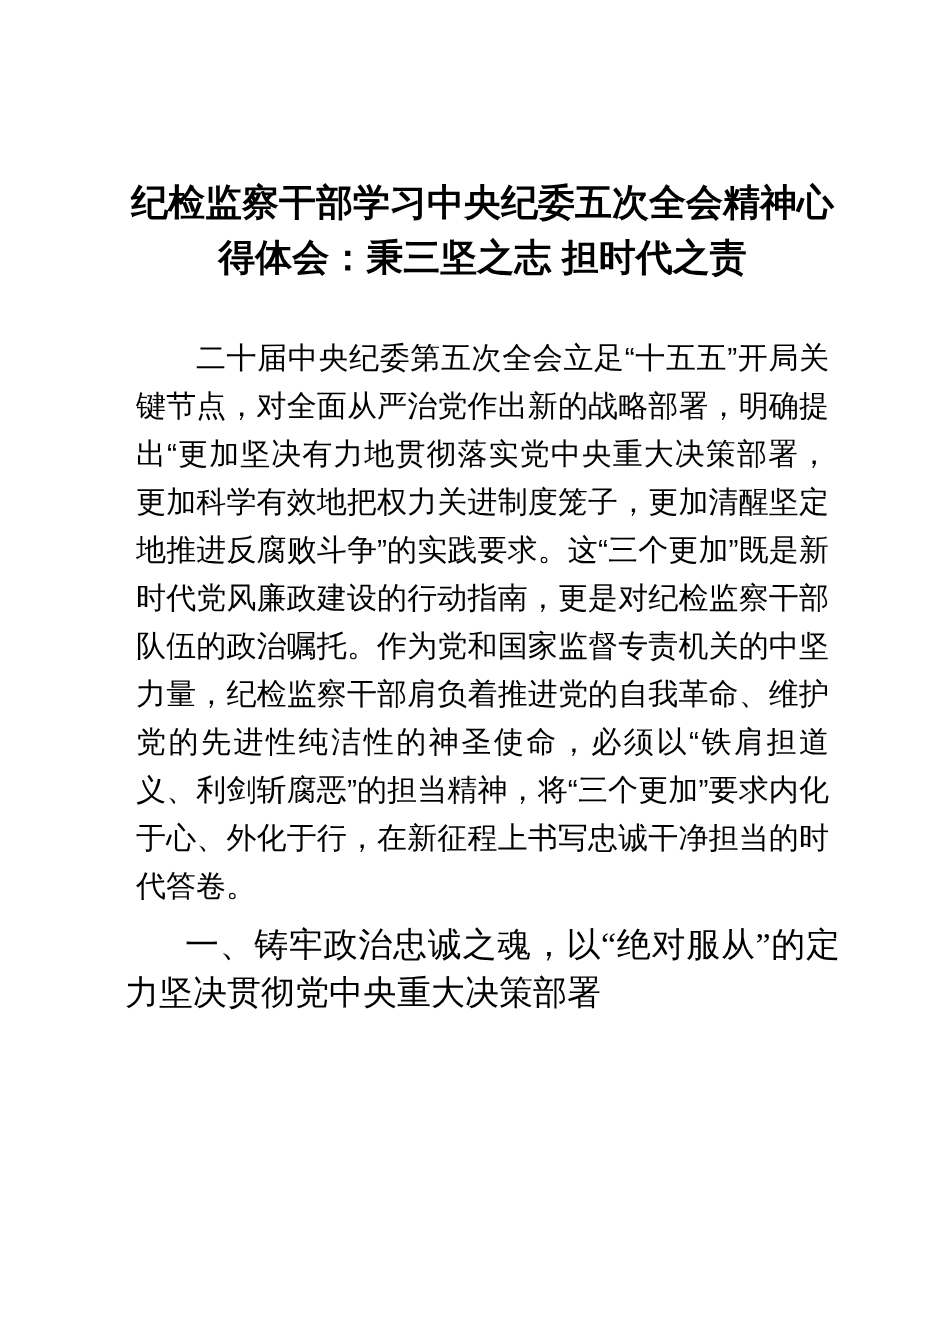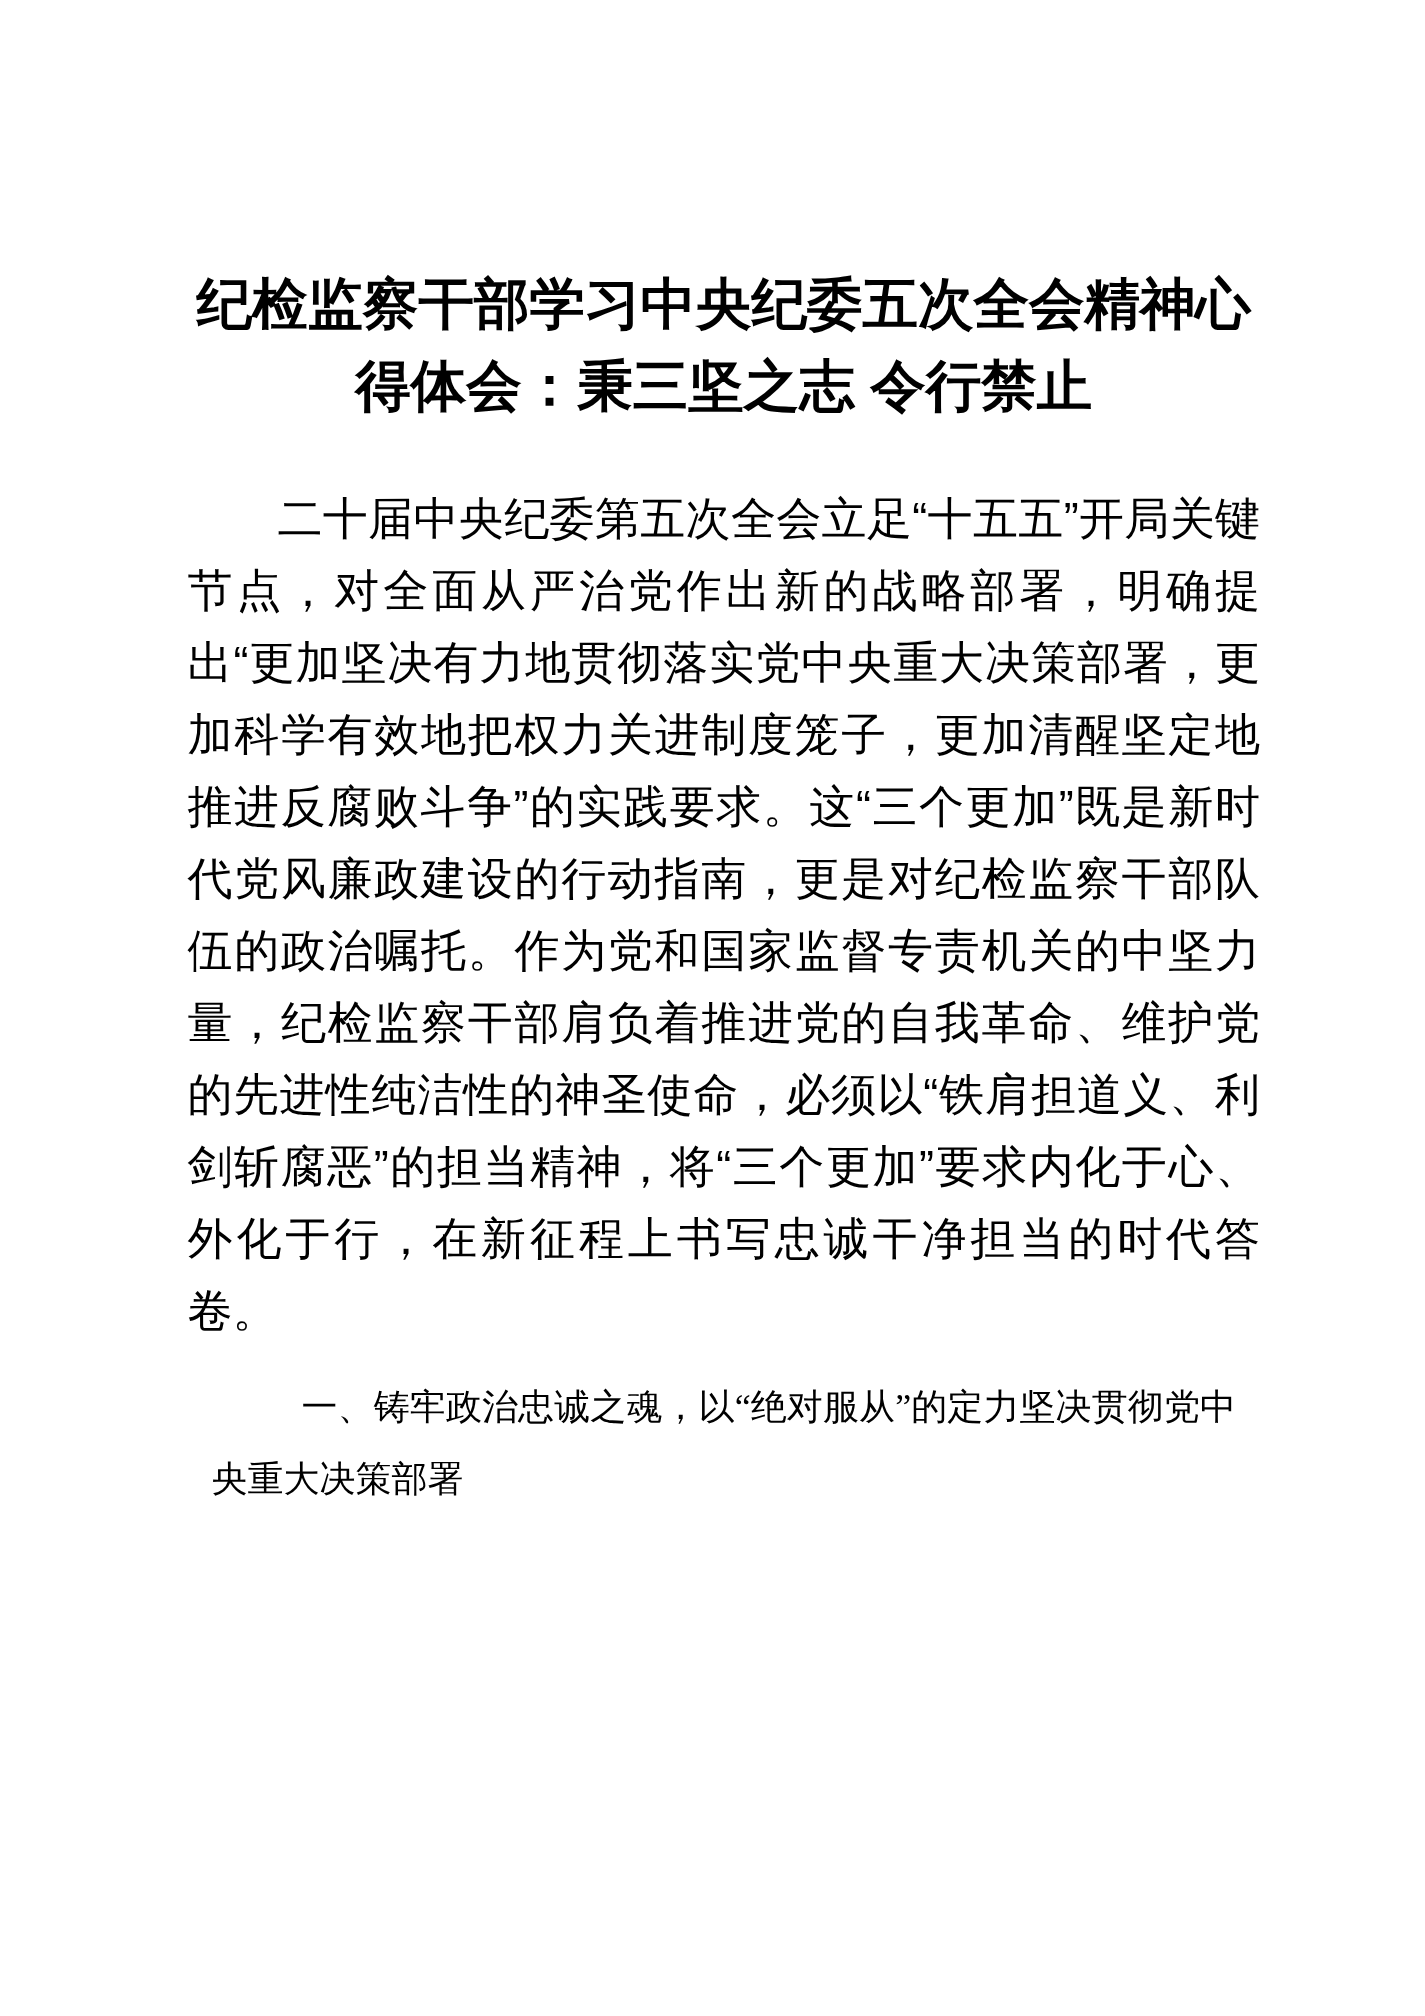--- a/index.html
+++ b/index.html
@@ -51,50 +51,50 @@
     height: 38px;
   }
 
   
   .para {
     font-family: "Liberation Sans", "DejaVu Sans", sans-serif;
     font-weight: normal;
     font-size: 30px;
     line-height: 48px;
     color: #000000;
-    margin: 0;
+    margin: 11px;
     text-align: justify;
     text-justify: inter-ideograph;
     text-indent: 60px;
     letter-spacing: 0px;
     word-break: break-all;
   }
 
   
   .section-heading {
     font-family: "Liberation Serif", "DejaVu Serif", serif;
     font-weight: normal;
-    font-size: 24px;
+    font-size: 34px;
     line-height: 48px;
     color: #000000;
-    margin: 16px;
+    margin: 0;
     text-align: justify;
     text-justify: inter-ideograph;
     text-indent: 60px;
     letter-spacing: 0px;
     word-break: break-all;
   }
 </style>
 </head>
 <body>
 
 <div class="page">
   <div class="content">
 
-    <h1 class="doc-title">纪检监察干部学习中央纪委五次全会精神心得体会：秉三坚之志 令行禁止</h1>
+    <h1 class="doc-title">纪检监察干部学习中央纪委五次全会精神心得体会：秉三坚之志 担时代之责</h1>
 
     <div class="title-spacer"></div>
 
     <p class="para">二十届中央纪委第五次全会立足“十五五”开局关键节点，对全面从严治党作出新的战略部署，明确提出“更加坚决有力地贯彻落实党中央重大决策部署，更加科学有效地把权力关进制度笼子，更加清醒坚定地推进反腐败斗争”的实践要求。这“三个更加”既是新时代党风廉政建设的行动指南，更是对纪检监察干部队伍的政治嘱托。作为党和国家监督专责机关的中坚力量，纪检监察干部肩负着推进党的自我革命、维护党的先进性纯洁性的神圣使命，必须以“铁肩担道义、利剑斩腐恶”的担当精神，将“三个更加”要求内化于心、外化于行，在新征程上书写忠诚干净担当的时代答卷。</p>
 
     <p class="section-heading">一、铸牢政治忠诚之魂，以“绝对服从”的定力坚决贯彻党中央重大决策部署</p>
 
 
   </div>
 </div>

